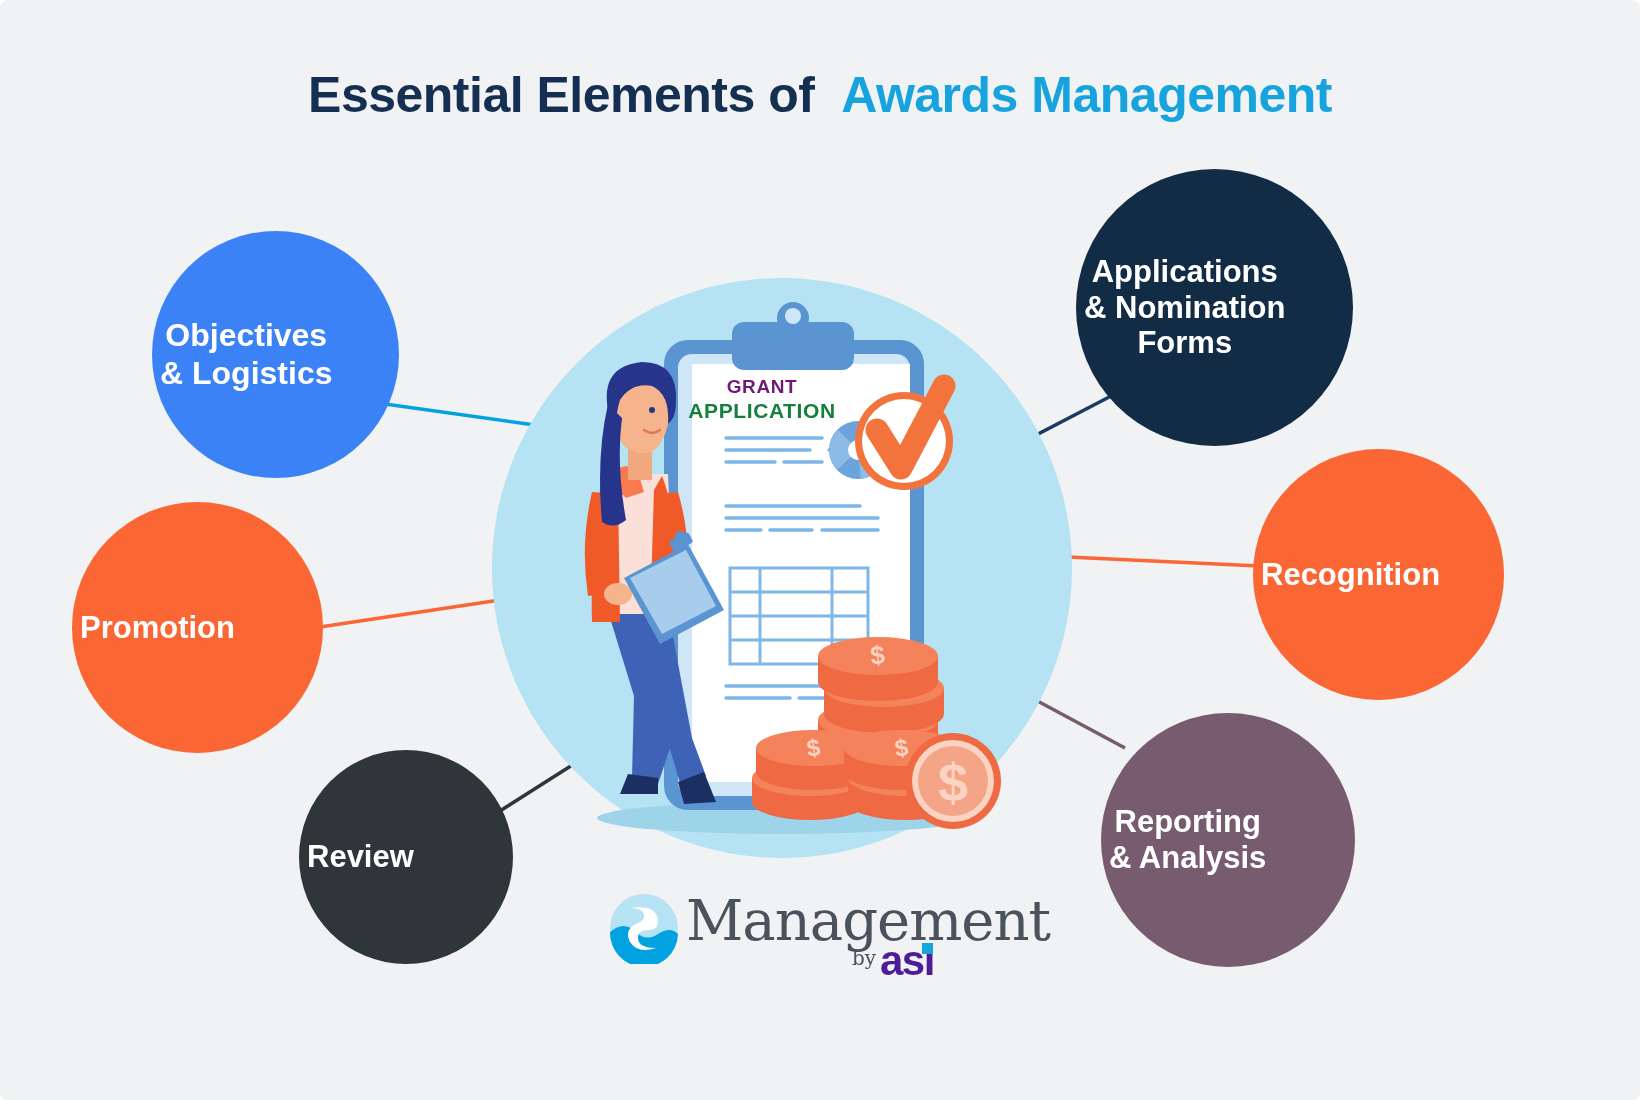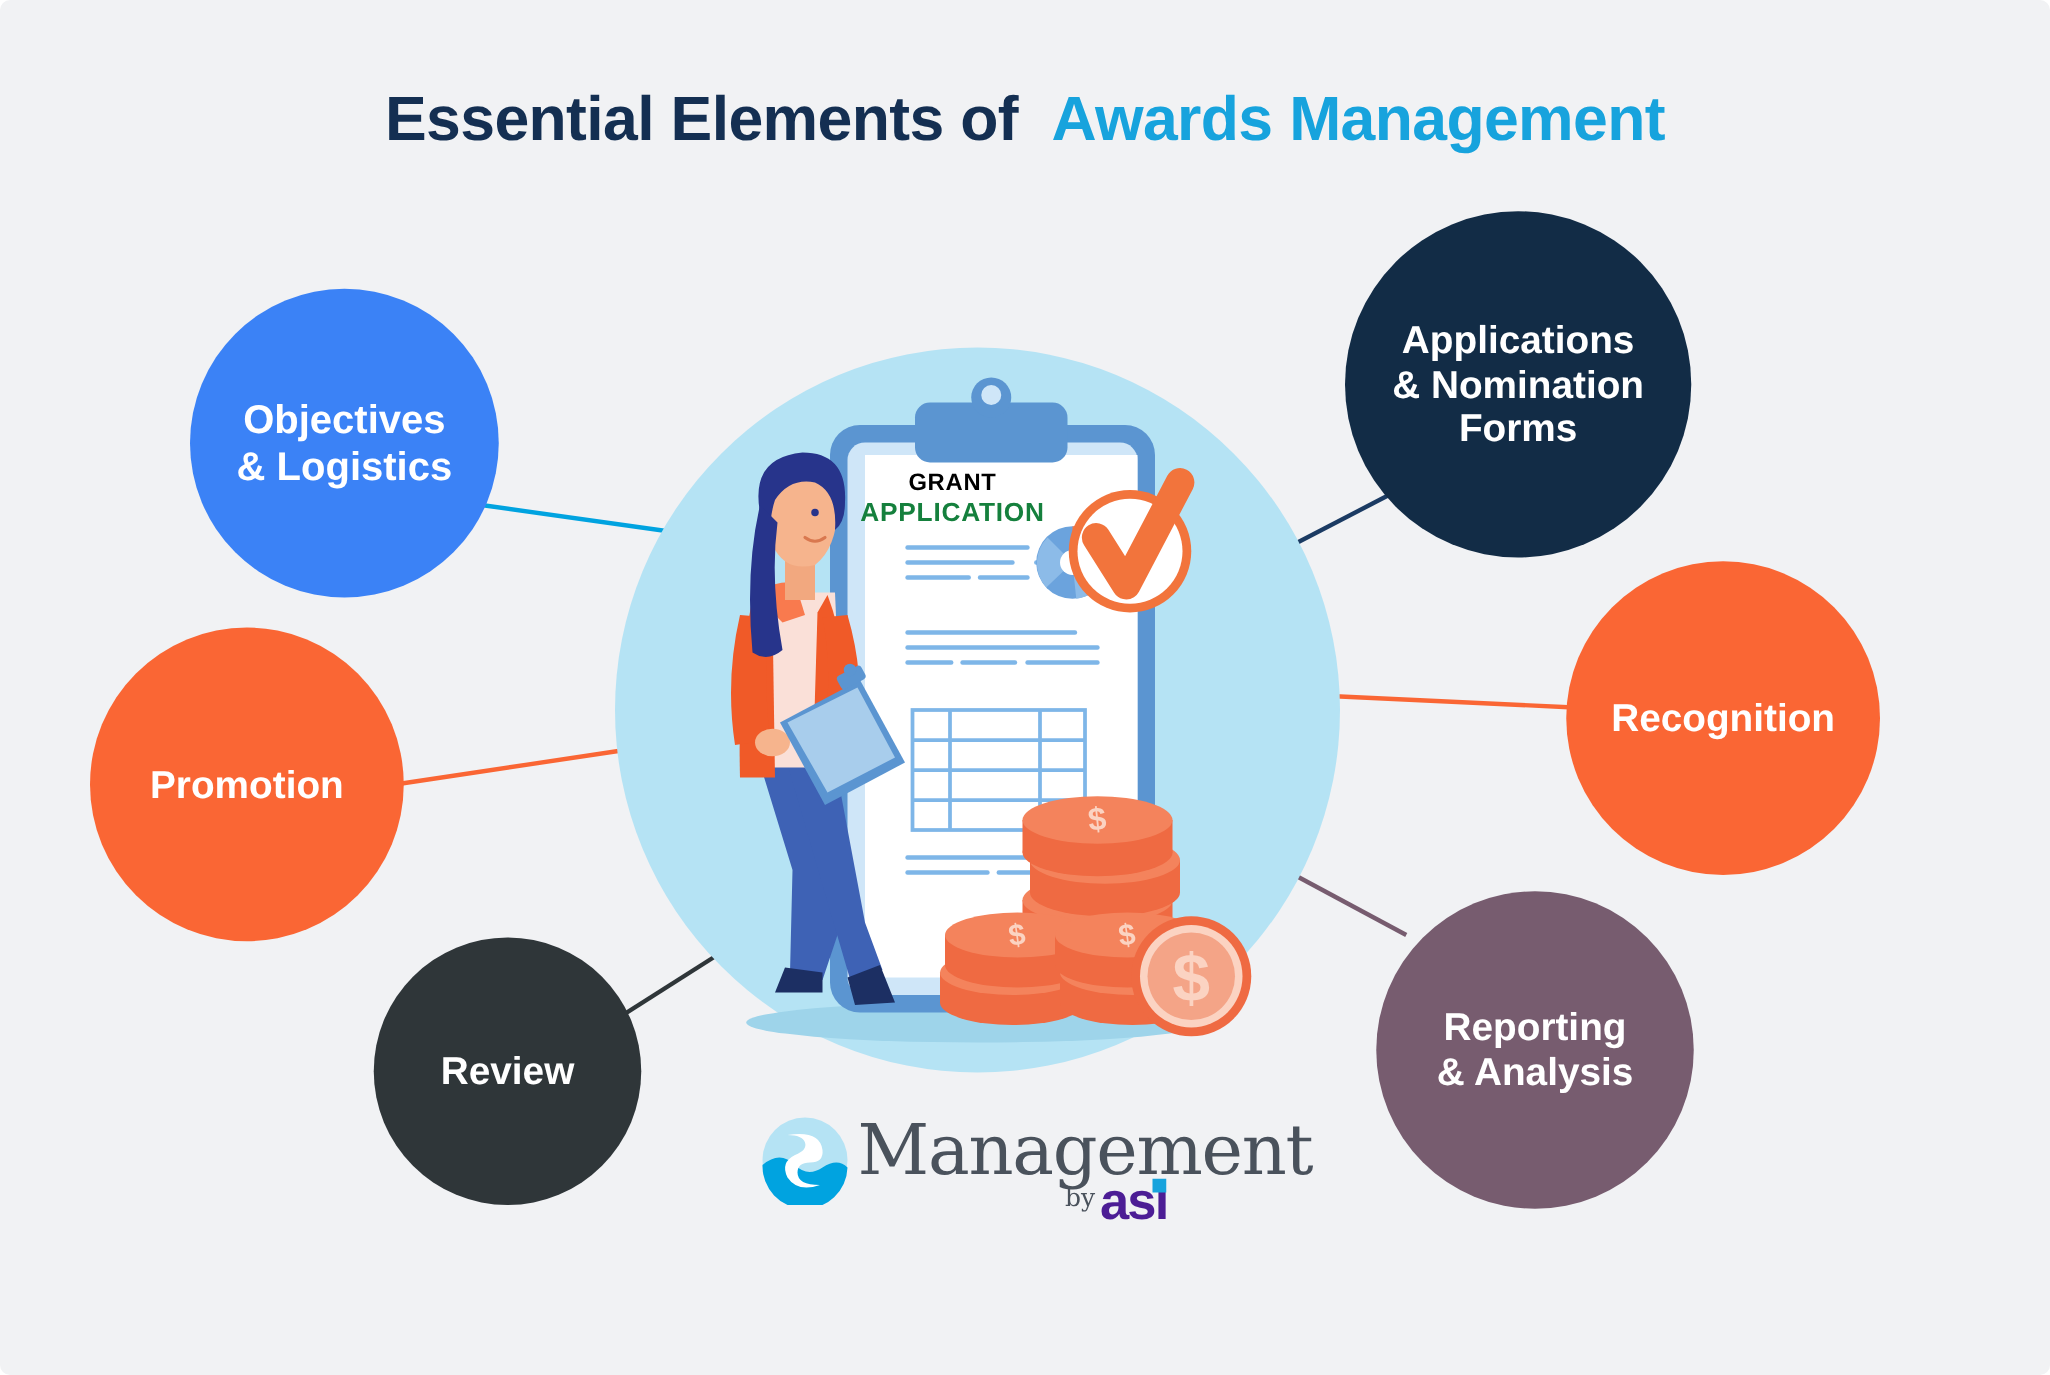--- a/index.html
+++ b/index.html
@@ -56,21 +56,21 @@
     border-radius: 50%;
     background: #b5e3f4;
   }
 
   
   .node {
     position: absolute;
     border-radius: 50%;
     display: flex;
     align-items: center;
-    justify-content: center;
+    justify-content: flex-start;
     text-align: center;
     color: #ffffff;
     font-weight: bold;
     line-height: 1.16;
     box-sizing: border-box;
   }
   .node .label { display: block; padding: 0 8px; }
 
   #node-objectives {
     left: 152px; top: 231px;
@@ -128,21 +128,21 @@
   .illu-text {
     position: absolute;
     text-align: center;
     font-weight: bold;
     letter-spacing: 0.6px;
     white-space: nowrap;
   }
   #grant-word {
     left: 180px; top: 98px; width: 180px;
     font-size: 19px;
-    color: #000000;
+    color: #701a75;
   }
   #application-word {
     left: 160px; top: 121px; width: 220px;
     font-size: 21px;
     color: #15803d;
   }
 
   
   #brand {
     position: absolute;

